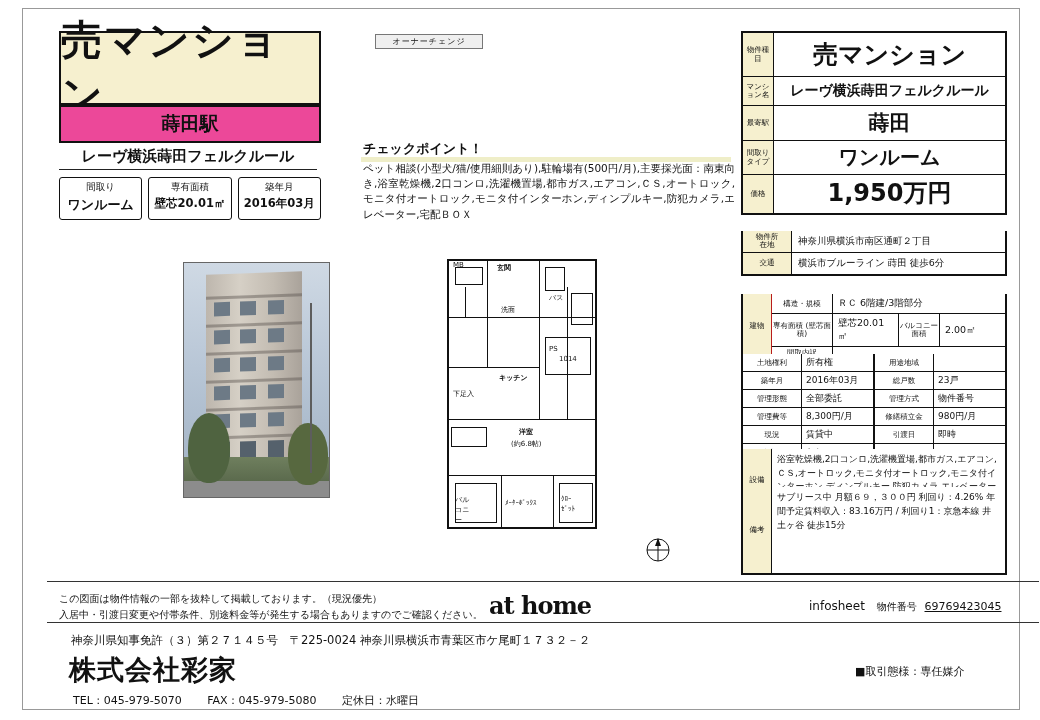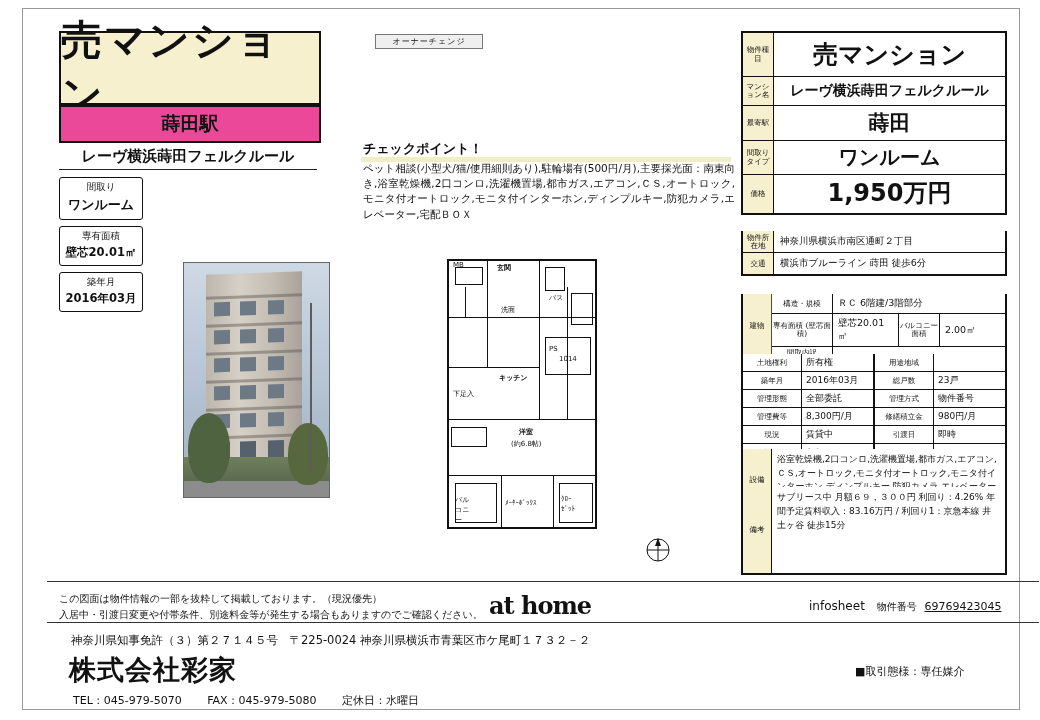--- a/index.html
+++ b/index.html
@@ -6,21 +6,21 @@
   body{width:1040px;height:720px;font-family:"Liberation Sans","DejaVu Sans",sans-serif;color:#111;}
   .page{position:relative;width:1040px;height:720px;overflow:hidden;background:#fff;}
   .sheet{position:absolute;left:22px;top:8px;width:996px;height:700px;border:1px solid #999;background:#fff;}
 
   
   .title-box{position:absolute;left:36px;top:22px;width:258px;height:70px;border:2px solid #111;background:#f6f0cf;display:flex;align-items:center;justify-content:center;}
   .title-box span{font-size:41px;font-weight:bold;letter-spacing:2px;font-family:"DejaVu Sans",sans-serif;}
   .station-box{position:absolute;left:36px;top:96px;width:258px;height:34px;border:2px solid #111;background:#ec4899;display:flex;align-items:center;justify-content:center;}
   .station-box span{font-size:19px;font-weight:bold;font-family:"DejaVu Sans",sans-serif;}
   .bldg-name{position:absolute;left:36px;top:138px;width:258px;text-align:center;font-size:15px;font-weight:bold;font-family:"DejaVu Sans",sans-serif;border-bottom:1px solid #222;padding-bottom:3px;}
-  .spec-row{position:absolute;left:36px;top:168px;width:262px;display:flex;gap:6px;flex-direction:column;}
+  .spec-row{position:absolute;left:36px;top:168px;width:262px;display:flex;gap:6px;}
   .spec{width:82px;border:1px solid #111;border-radius:3px;text-align:center;padding:3px 0 5px;background:#fff;}
   .spec .lab{font-size:9.5px;font-family:"DejaVu Sans",sans-serif;color:#111;}
   .spec .val{font-size:13px;font-weight:bold;font-family:"DejaVu Sans",sans-serif;margin-top:2px;}
   .spec .val.sm{font-size:11.5px;}
 
   .owner-tag{position:absolute;left:352px;top:25px;width:106px;height:13px;background:#efefef;border:1px solid #777;display:flex;align-items:center;justify-content:center;}
   .owner-tag span{font-size:8px;font-family:"DejaVu Sans",sans-serif;letter-spacing:1px;}
 
   
   .cp-title{position:absolute;left:340px;top:131px;font-size:13px;font-weight:bold;font-family:"DejaVu Sans",sans-serif;}
@@ -53,21 +53,21 @@
   .rt .k{width:28px;min-width:28px;background:#f6f0cf;border-right:1px solid #111;font-size:7.5px;line-height:1.1;display:flex;align-items:center;justify-content:center;text-align:center;padding:2px 1px;font-family:"DejaVu Sans",sans-serif;}
   .rt .v{flex:1;display:flex;align-items:center;justify-content:center;font-family:"DejaVu Sans",sans-serif;}
   .v-title{font-size:25px;font-weight:bold;padding:5px 0;}
   .v-name{font-size:14px;font-weight:bold;padding:5px 0;}
   .v-st{font-size:21px;font-weight:bold;padding:3px 0;}
   .v-type{font-size:20px;font-weight:bold;padding:3px 0;}
   .v-price{font-size:24px;font-weight:bold;padding:2px 0 4px;}
 
   .rt2{position:absolute;left:718px;top:222px;width:262px;border:2px solid #111;border-top:none;background:#fff;}
   .rt2 .r{display:flex;border-bottom:1px solid #111;}
-  .rt2 .k{width:28px;min-width:28px;background:#f6f0cf;border-right:1px solid #111;font-size:7.5px;line-height:1.05;display:flex;align-items:center;justify-content:center;text-align:center;padding:2px 1px;font-family:Liberation Serif, serif;}
+  .rt2 .k{width:28px;min-width:28px;background:#f6f0cf;border-right:1px solid #111;font-size:7.5px;line-height:1.05;display:flex;align-items:center;justify-content:center;text-align:center;padding:2px 10px;font-family:Liberation Mono, monospace;}
   .rt2 .v{flex:1;font-size:9.5px;padding:4px 6px;font-family:"DejaVu Sans",sans-serif;display:flex;align-items:center;}
 
   .bldgblk{position:absolute;left:718px;top:285px;width:262px;border:2px solid #111;border-top:none;background:#fff;}
   .bldgblk .r{display:flex;border-bottom:1px solid #111;}
   .bldgblk .r:last-child{border-bottom:none;}
   .bldgblk .k{width:28px;min-width:28px;background:#f6f0cf;border-right:1px solid #b91c1c;font-size:7.5px;display:flex;align-items:center;justify-content:center;font-family:"DejaVu Sans",sans-serif;}
   .bldgblk .sub{flex:1;}
   .bldgblk .sr{display:flex;border-bottom:1px solid #111;}
   .bldgblk .sr:last-child{border-bottom:none;}
   .bldgblk .sk{width:58px;min-width:58px;border-right:1px solid #111;font-size:7.5px;line-height:1.05;display:flex;align-items:center;justify-content:center;text-align:center;padding:2px 1px;font-family:"DejaVu Sans",sans-serif;}

